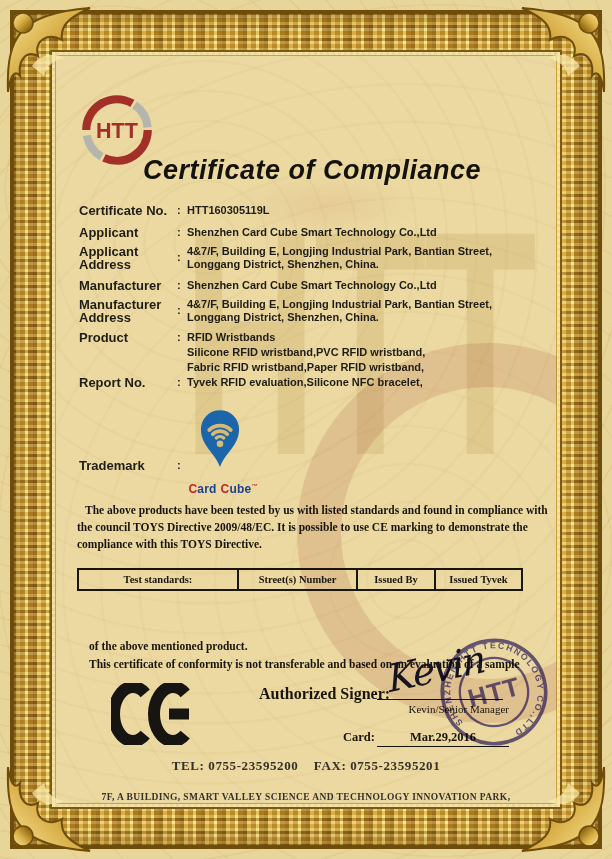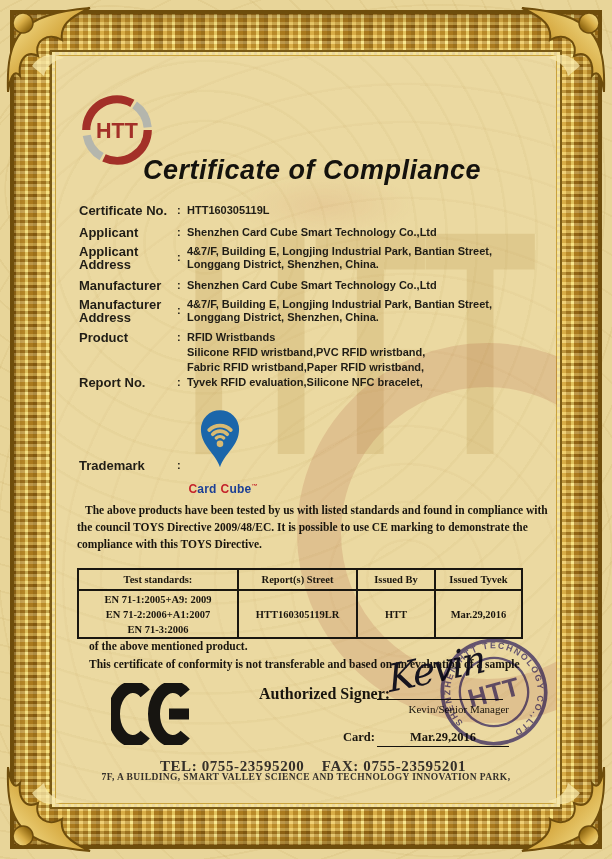--- a/index.html
+++ b/index.html
@@ -102,22 +102,22 @@
   }
   .date-label{position:absolute;left:288px;top:675px;z-index:2;
     font-family:"Liberation Serif",serif;font-size:12.5px;font-weight:bold;color:#19150e;}
   .date-line{position:absolute;left:322px;top:676px;width:132px;height:15px;border-bottom:1.5px solid #14120d;z-index:2;}
   .date-value{position:absolute;left:322px;top:675px;width:132px;text-align:center;z-index:2;
     font-family:"Liberation Serif",serif;font-size:12.5px;font-weight:bold;color:#19150e;}
   .stamp{position:absolute;left:380px;top:578px;z-index:4;opacity:.82;mix-blend-mode:multiply;}
   
   .footer-line{position:absolute;left:0;width:100%;text-align:center;z-index:2;
     font-family:"Liberation Serif",serif;font-weight:bold;color:#35302a;}
-  .f1{top:703px;font-size:15px;letter-spacing:.6px;white-space:pre;padding-left:7px;}
-  .f2{top:717px;font-size:9.5px;letter-spacing:.4px;}
+  .f1{top:703px;font-size:13px;letter-spacing:.6px;white-space:pre;}
+  .f2{top:737px;font-size:9.5px;letter-spacing:.4px;}
   .f3{top:730px;font-size:9.5px;letter-spacing:.4px;}
 </style>
 </head>
 <body>
 
 <svg width="0" height="0" style="position:absolute" aria-hidden="true">
   <defs>
     <linearGradient id="gg" x1="0" y1="0" x2="1" y2="1">
       <stop offset="0" stop-color="#fbeb9e"></stop>
       <stop offset=".45" stop-color="#d8ad46"></stop>
@@ -237,33 +237,23 @@
     <table class="results">
       <colgroup>
           <col style="width:160px">
           <col style="width:119px">
           <col style="width:78px">
           <col style="width:87px">
         </colgroup>
       <tbody>
           <tr>
         <th>Test standards:</th>
-        <th>Report(s) Street</th>
+        <th>Street(s) Number</th>
         <th>Issued By</th>
         <th>Issued Tyvek</th>
-      </tr>
-      <tr>
-        <td>
-          <div class="std-line">EN 71-1:2005+A9: 2009</div>
-          <div class="std-line">EN 71-2:2006+A1:2007</div>
-          <div class="std-line">EN 71-3:2006</div>
-        </td>
-        <td>HTT160305119LR</td>
-        <td>HTT</td>
-        <td>Mar.29,2016</td>
       </tr>
     </tbody>
       </table>
 
     <div class="disclaimer">
       <div>of the above mentioned product.</div>
       <div>This certificate of conformity is not transferable and based on an evaluation of a sample</div>
     </div>
 
     <svg class="ce" width="84" height="62" viewBox="0 0 84 62" aria-label="CE">

